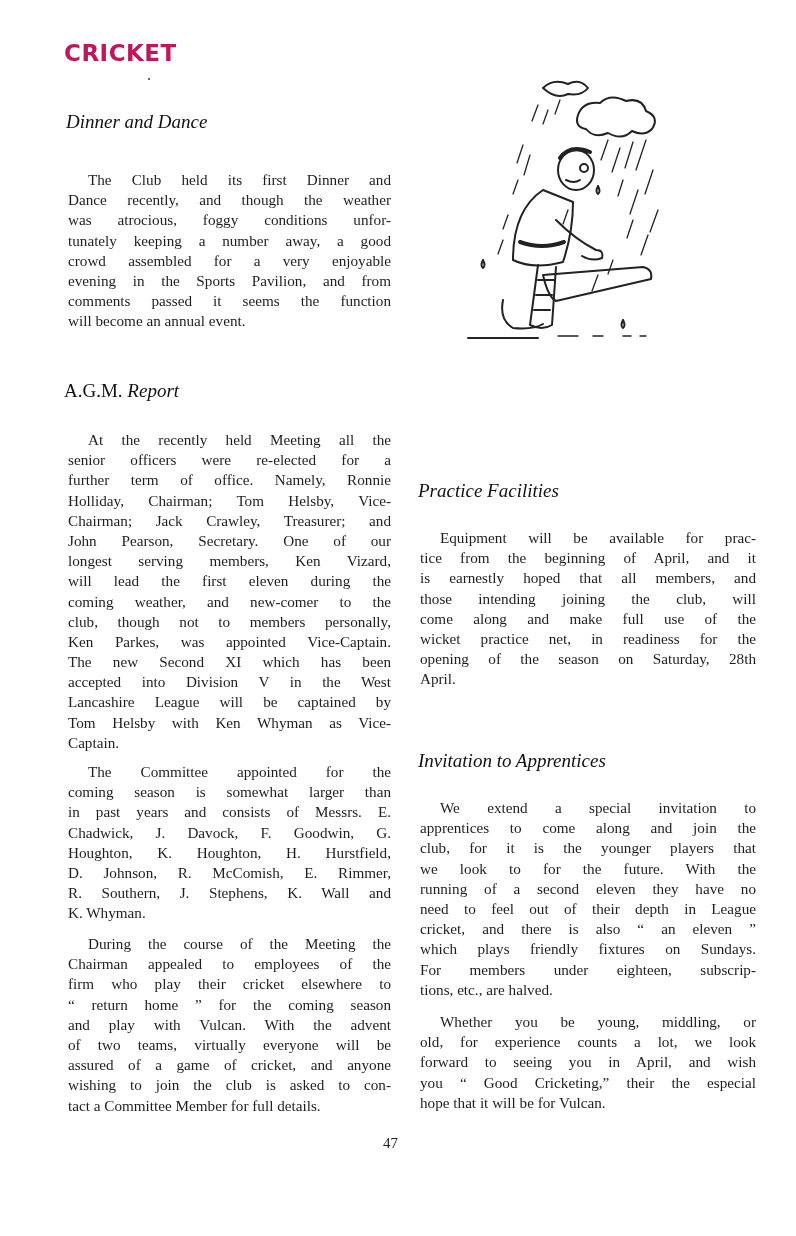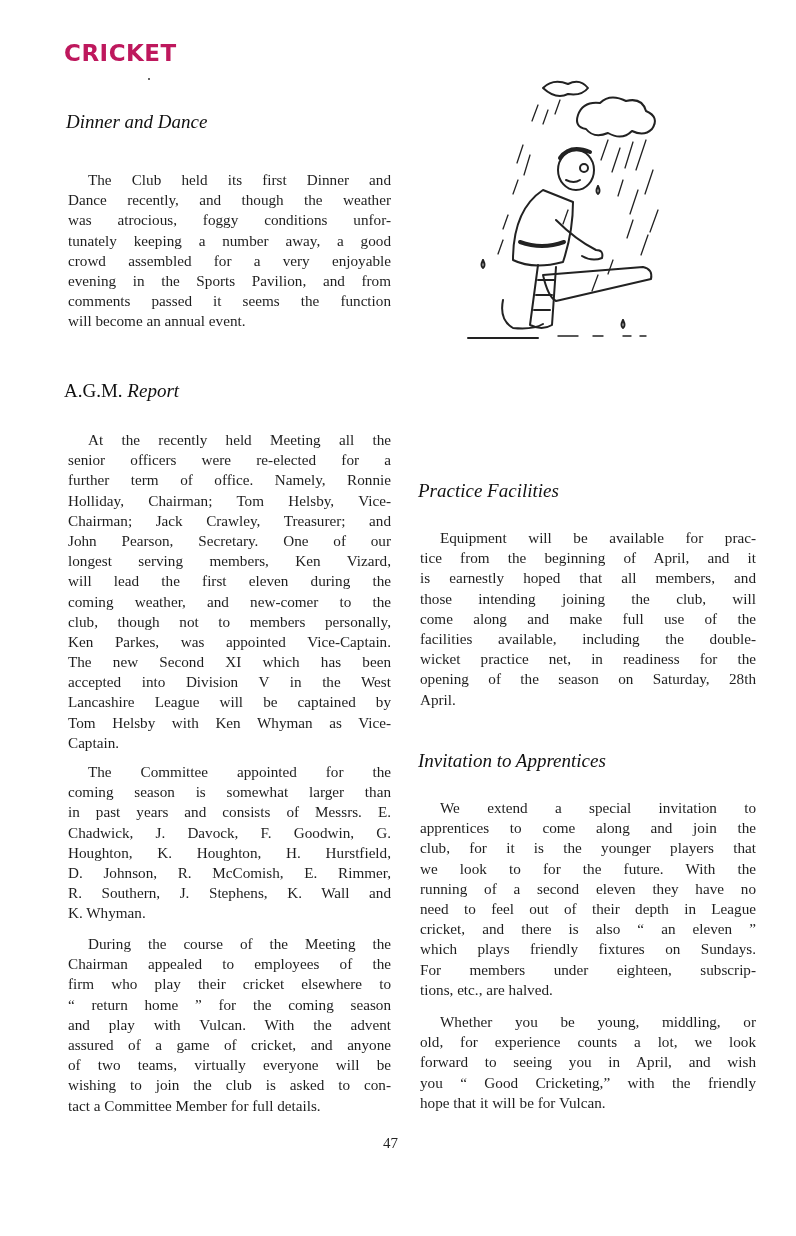--- a/index.html
+++ b/index.html
@@ -123,36 +123,35 @@
     <span class="ln">D. Johnson, R. McComish, E. Rimmer,</span>
     <span class="ln">R. Southern, J. Stephens, K. Wall and</span>
     <span class="ln last">K. Whyman.</span>
   </div>
 <div class="para col-left" style="top:932px;">
     <span class="ln indent">During the course of the Meeting the</span>
     <span class="ln">Chairman appealed to employees of the</span>
     <span class="ln">firm who play their cricket elsewhere to</span>
     <span class="ln">“ return home ” for the coming season</span>
     <span class="ln">and play with Vulcan. With the advent</span>
+    <span class="ln">of two teams, virtually everyone will be</span>
     <span class="ln">assured of a game of cricket, and anyone</span>
-    <span class="ln">of two teams, virtually everyone will be</span>
     <span class="ln">wishing to join the club is asked to con-</span>
     <span class="ln last">tact a Committee Member for full details.</span>
   </div>
 
 <h2 style="left:418px; top:480px;">
   <span class="it">Practice Facilities</span>
 </h2>
 <div class="para col-right" style="top:526px;">
     <span class="ln indent">Equipment will be available for prac-</span>
     <span class="ln">tice from the beginning of April, and it</span>
     <span class="ln">is earnestly hoped that all members, and</span>
     <span class="ln">those intending joining the club, will</span>
     <span class="ln">come along and make full use of the</span>
-    <span class="ln">facilities available, including the double-</span>
     <span class="ln">wicket practice net, in readiness for the</span>
     <span class="ln">opening of the season on Saturday, 28th</span>
     <span class="ln last">April.</span>
   </div>
 
 <h2 style="left:418px; top:750px;">
   <span class="it">Invitation to Apprentices</span>
 </h2>
 <div class="para col-right" style="top:796px;">
     <span class="ln indent">We extend a special invitation to</span>
@@ -163,17 +162,17 @@
     <span class="ln">need to feel out of their depth in League</span>
     <span class="ln">cricket, and there is also “ an eleven ”</span>
     <span class="ln">which plays friendly fixtures on Sundays.</span>
     <span class="ln">For members under eighteen, subscrip-</span>
     <span class="ln last">tions, etc., are halved.</span>
   </div>
 <div class="para col-right" style="top:1010px;">
     <span class="ln indent">Whether you be young, middling, or</span>
     <span class="ln">old, for experience counts a lot, we look</span>
     <span class="ln">forward to seeing you in April, and wish</span>
-    <span class="ln">you “ Good Cricketing,” with the friendly</span>
+    <span class="ln">you “ Good Cricketing,” their the especial</span>
     <span class="ln last">hope that it will be for Vulcan.</span>
   </div>
 
 <div class="pagenum">47</div>
 
 </body></html>

